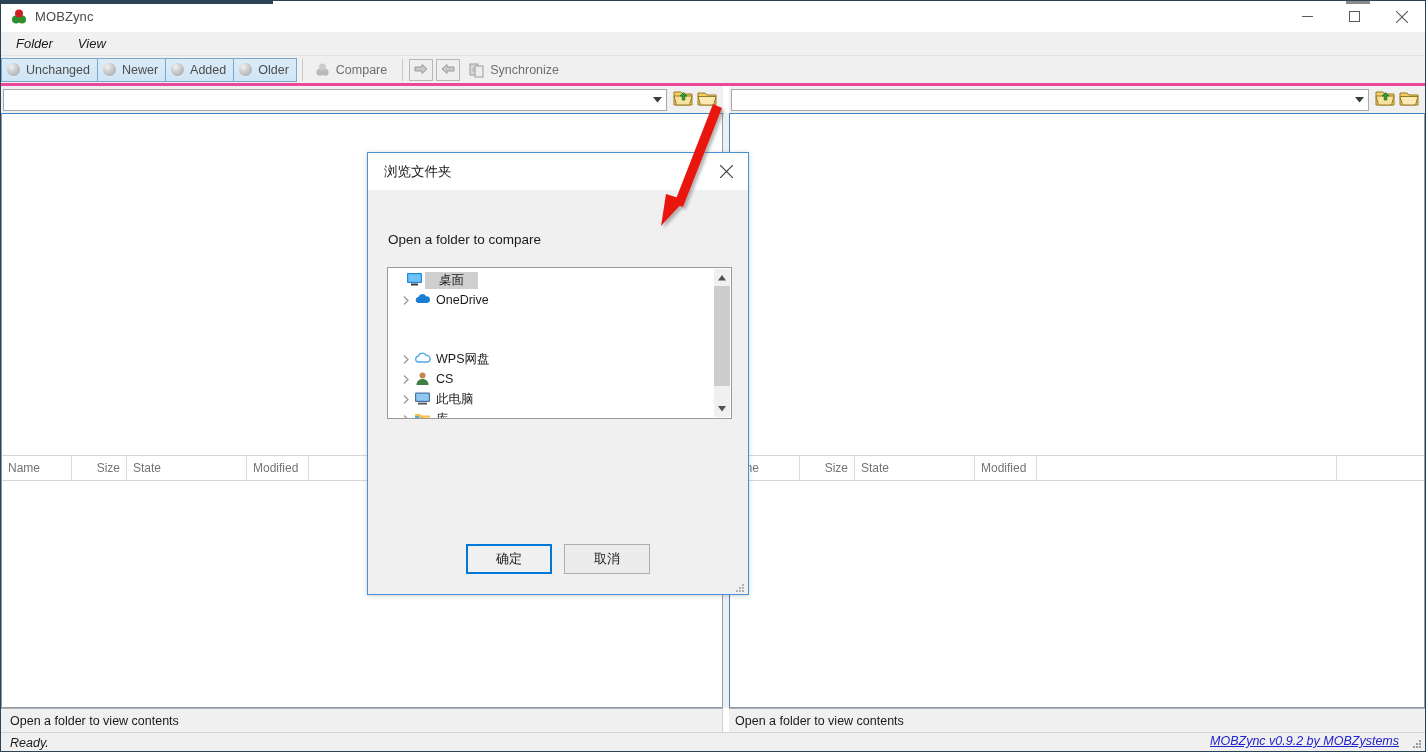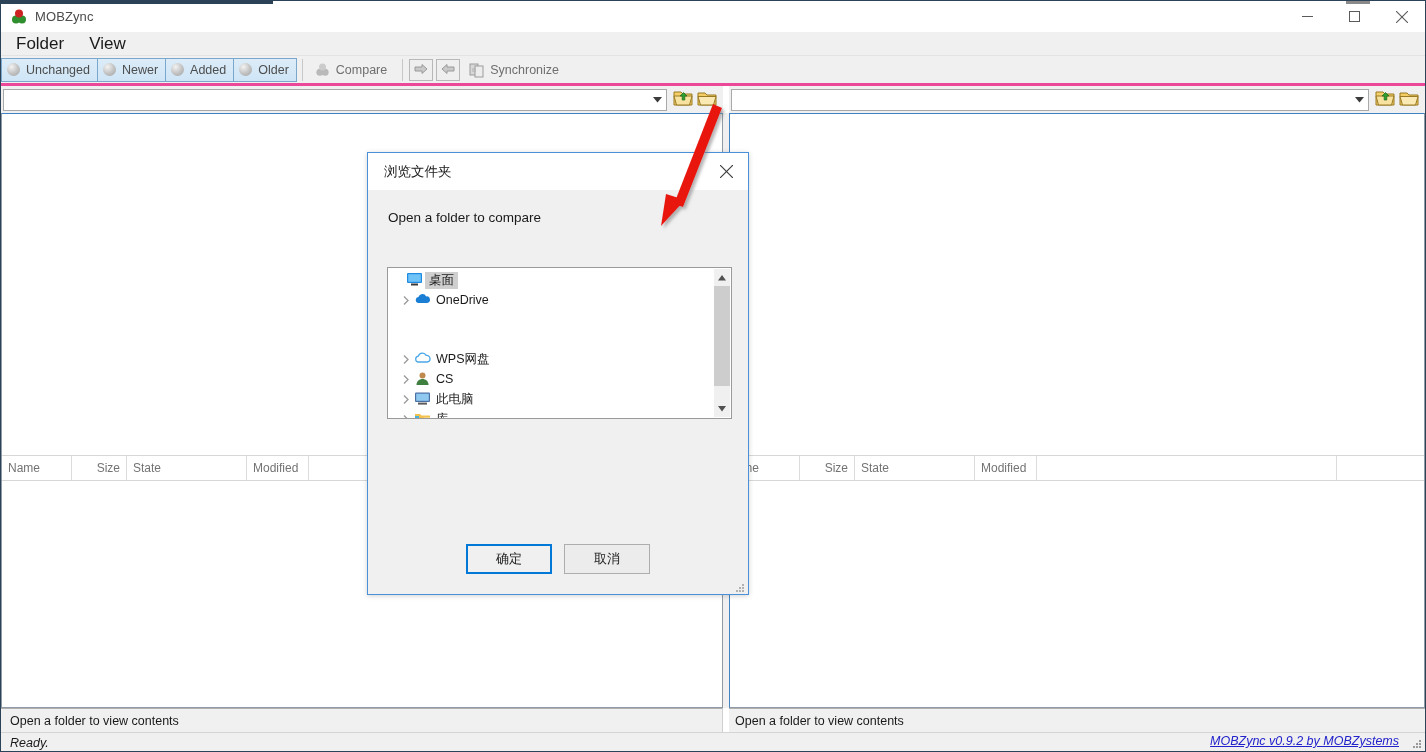--- a/index.html
+++ b/index.html
@@ -53,22 +53,22 @@
 
   
   .menubar {
     position: absolute; left: 0; top: 31px;
     width: 1424px; height: 24px;
     background: #f0f0f0;
     display: flex; align-items: center;
     border-bottom: 1px solid #e3e3e3;
   }
   .menu-item {
-    font-size: 17px; color: #1a1a1a;
-    padding: 3px 10px; margin-left: 5px;
+    font-size: 13px; color: #1a1a1a;
+    padding: 3px 10px; margin-left: 5px; font-style: italic;
   }
 
   
   .toolbar {
     position: absolute; left: 0; top: 55px;
     width: 1424px; height: 30px;
     background: #f0f0f0;
     display: flex; align-items: center;
     border-bottom: 3px solid #ec4899;
   }
@@ -220,22 +220,22 @@
     padding-left: 16px;
     font-size: 13.5px; color: #1a1a1a;
   }
   .dlg-close {
     position: absolute; right: 0; top: 0;
     width: 44px; height: 37px;
     display: flex; align-items: center; justify-content: center;
     color: #3d3d3d;
   }
   .dlg-prompt {
-    padding: 20px 0 0 20px;
-    font-size: 13.5px; color: #1a1a1a;
+    padding: 6px 0 0 20px;
+    font-size: 13.5px; color: #1a1a1a; margin-top: 36px;
   }
   .tree-outer {
     position: absolute; left: 19px; top: 114px;
     width: 345px; height: 152px;
     background: #ffffff; border: 1px solid #9a9a9a;
   }
   .tree-scroll {
     position: absolute; left: 0; top: 0; right: 17px; bottom: 0;
     overflow: hidden; padding-top: 2px;
   }
@@ -244,21 +244,21 @@
     height: 20px; font-size: 12.5px; color: #1a1a1a;
     padding-left: 2px; white-space: nowrap;
   }
   .tnode .exp {
     width: 16px; height: 16px; flex: none;
     display: flex; align-items: center; justify-content: center;
     color: #8a8a8a; font-size: 10px;
   }
   .tnode .tico { width: 17px; height: 16px; flex: none; margin-right: 5px; position: relative;}
   .tnode.sel .tlabel {
-    background: #cfcfcf; padding: 0 4px; margin-left: -3px;
+    background: #cfcfcf; padding: 0 14px; margin-left: -3px;
   }
   .tnode .tlabel { line-height: 17px; }
   .vscroll {
     position: absolute; right: 1px; top: 1px;
     width: 16px; bottom: 1px;
     background: #f0f0f0;
     display: flex; flex-direction: column; align-items: center;
   }
   .vs-btn {
     width: 16px; height: 17px; display: flex;

